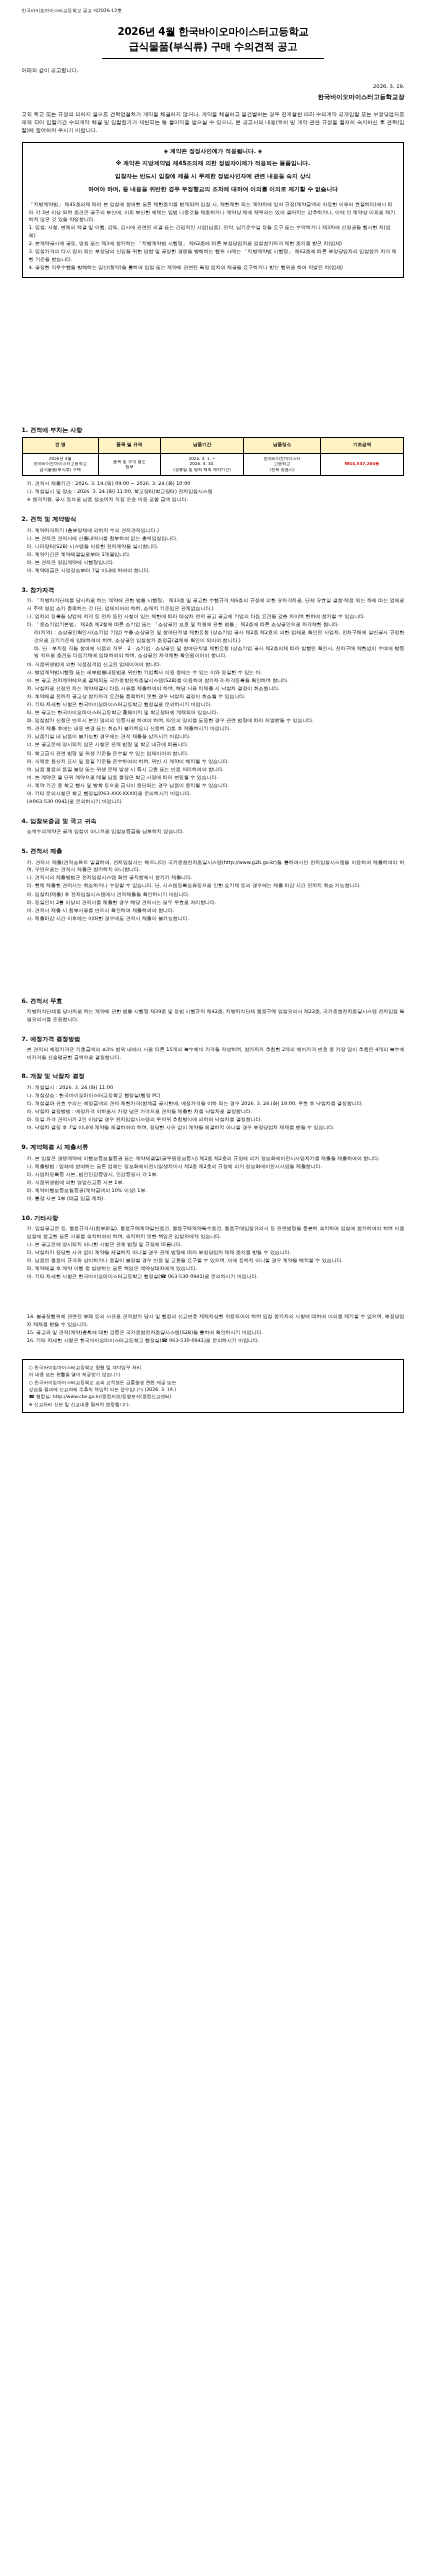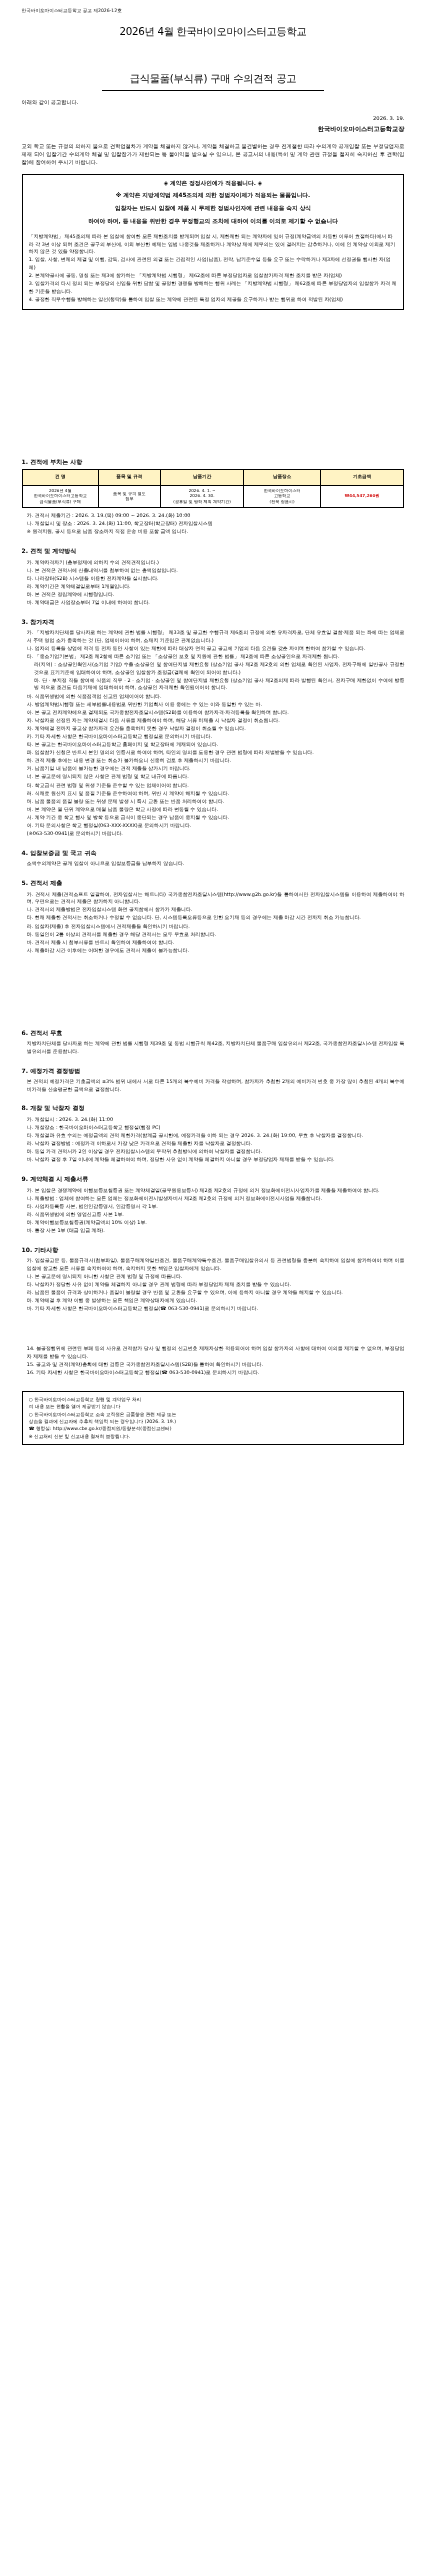--- a/index.html
+++ b/index.html
@@ -22,26 +22,26 @@
     position: relative;
   }
   .topline {
     font-size: 4.6px;
     color: #111;
     margin-bottom: 9.3px;
   }
   .doc-title {
     text-align: center;
     font-size: 10.3px;
-    font-weight: normal;
+    font-weight: bold;
     letter-spacing: -0.3px;
     line-height: 1.5;
     margin: 5.2px 0 2.1px 0;
   }
-  .doc-title .line2 { display: block; margin-top: 32px; }
+  .doc-title .line2 { display: block; }
   .title-rule {
     width: 222px;
     height: 1px;
     background: #000;
     margin: 3.1px auto 7.2px auto;
   }
   .lead {
     font-size: 5.2px;
     margin: 5.2px 0 1px 0;
   }

